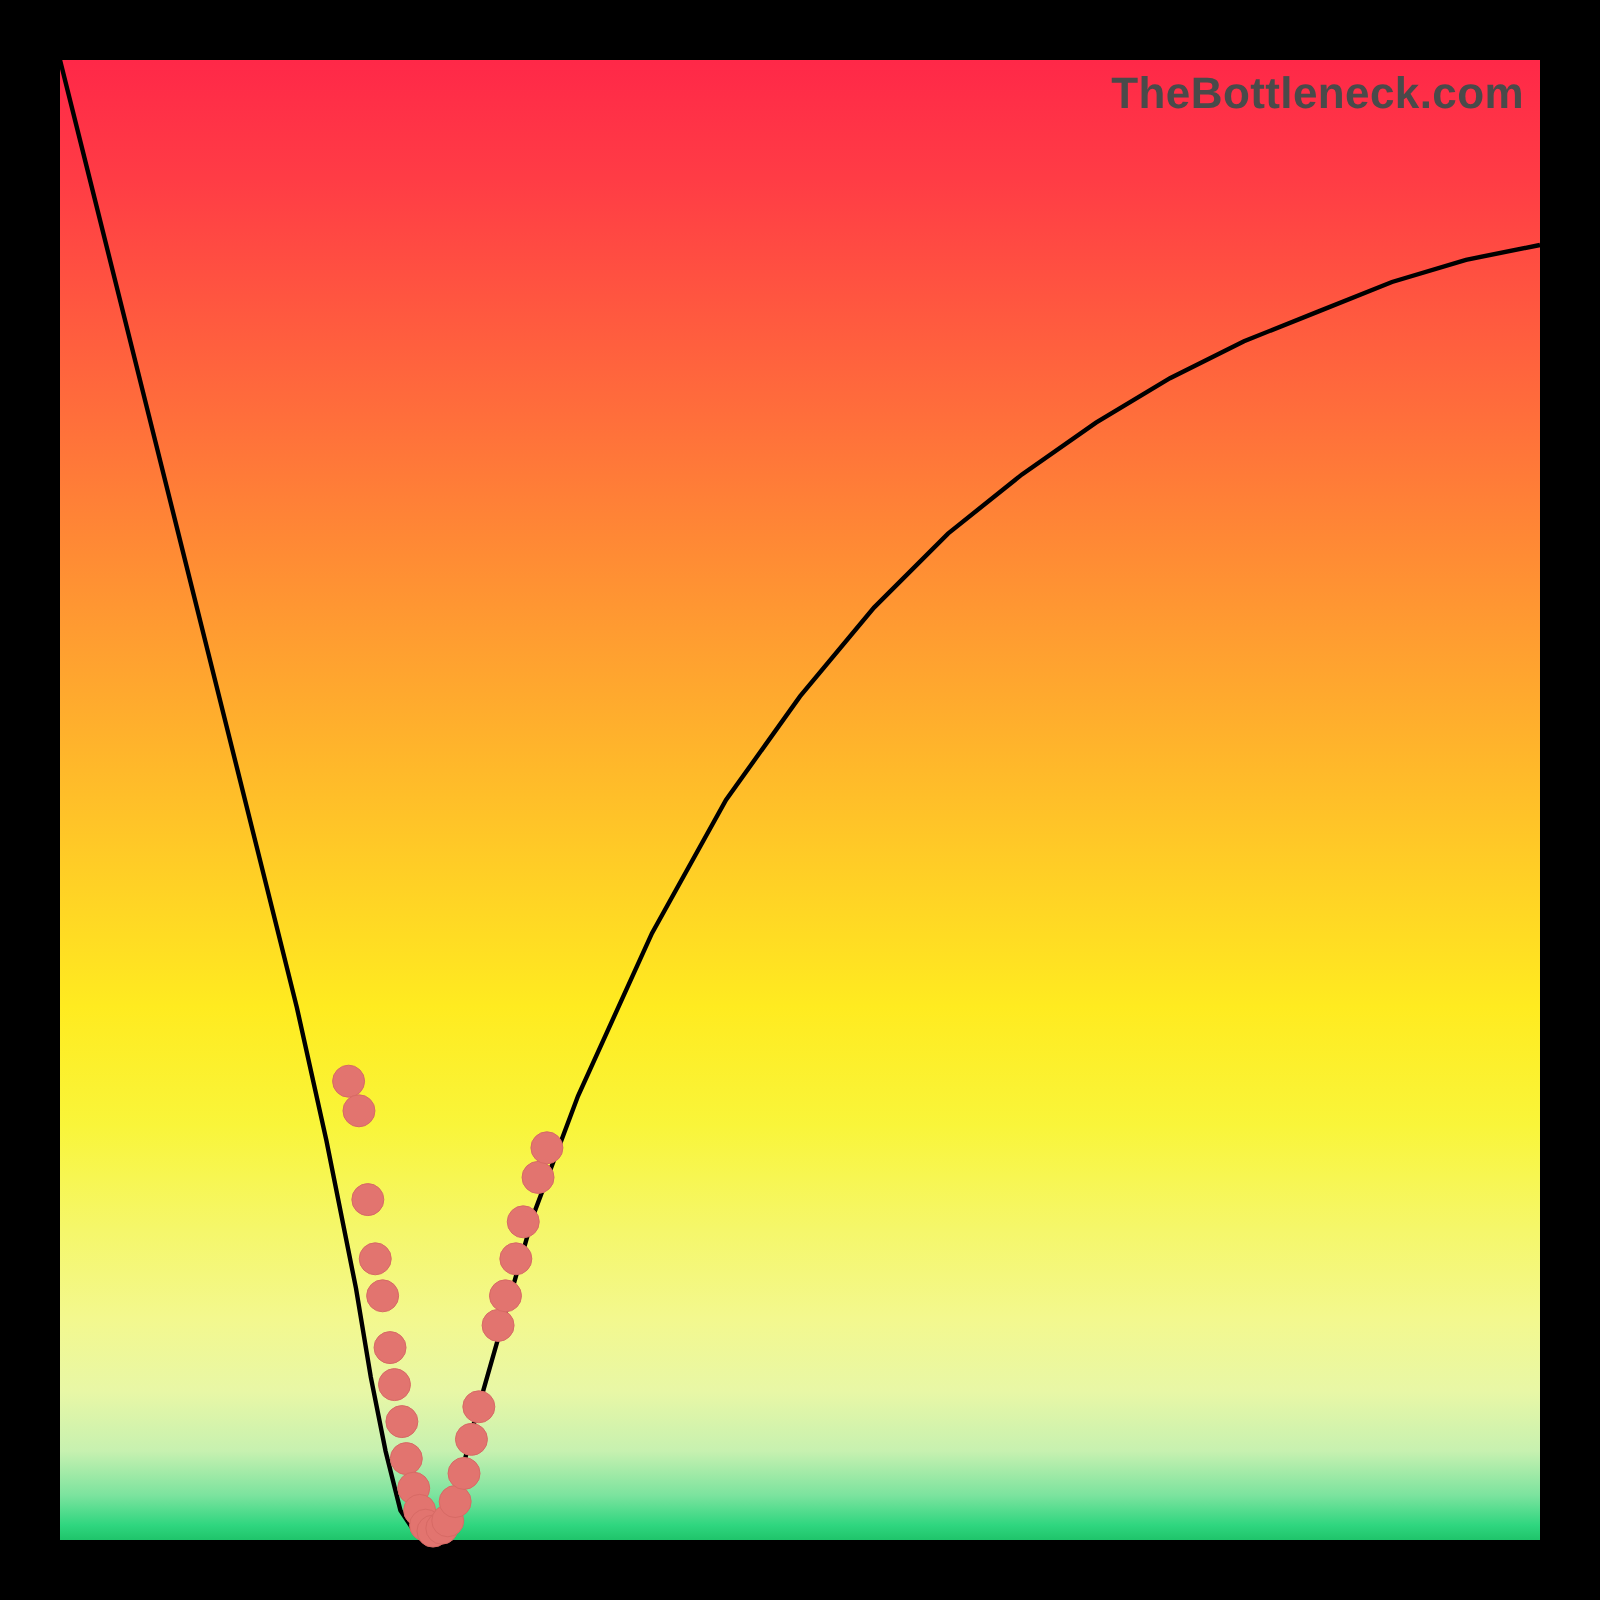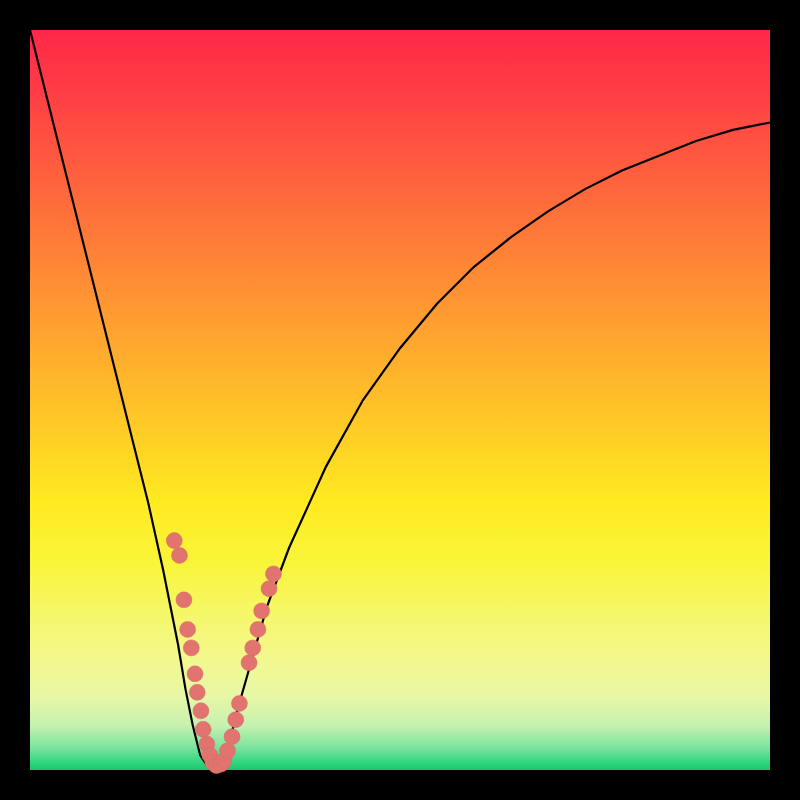--- a/index.html
+++ b/index.html
@@ -61,20 +61,21 @@
     width: 740px;
     height: 740px;
     overflow: visible;
   }
 </style>
 </head>
 <body>
 
 <div class="frame">
   <div class="plot">
+    <div class="watermark">TheBottleneck.com</div>
     <svg class="curve" viewBox="0 0 740 740" preserveAspectRatio="none">
       <path id="curve-path" fill="none" stroke="#000000" stroke-width="2.2" d="M0.00 0.00 L14.80 59.20 L29.60 118.40 L44.40 177.60 L59.20 236.80 L74.00 296.00 L88.80 355.20 L103.60 414.40 L118.40 473.60 L133.20 540.20 L148.00 614.20 L155.40 658.60 L162.80 695.60 L170.20 725.20 L177.60 736.30 L185.00 740.00 L192.40 732.60 L199.80 710.40 L207.20 680.80 L222.00 629.00 L236.80 577.20 L259.00 518.00 L296.00 436.60 L333.00 370.00 L370.00 318.20 L407.00 273.80 L444.00 236.80 L481.00 207.20 L518.00 181.30 L555.00 159.10 L592.00 140.60 L629.00 125.80 L666.00 111.00 L703.00 99.90 L740.00 92.50"></path>
       <g id="markers">
           <circle cx="144.30" cy="510.60" r="8" fill="#e2746f" stroke="#d76a65" stroke-width="0.5"></circle>
           <circle cx="149.48" cy="525.40" r="8" fill="#e2746f" stroke="#d76a65" stroke-width="0.5"></circle>
           <circle cx="153.92" cy="569.80" r="8" fill="#e2746f" stroke="#d76a65" stroke-width="0.5"></circle>
           <circle cx="157.62" cy="599.40" r="8" fill="#e2746f" stroke="#d76a65" stroke-width="0.5"></circle>
           <circle cx="161.32" cy="617.90" r="8" fill="#e2746f" stroke="#d76a65" stroke-width="0.5"></circle>
           <circle cx="165.02" cy="643.80" r="8" fill="#e2746f" stroke="#d76a65" stroke-width="0.5"></circle>
           <circle cx="167.24" cy="662.30" r="8" fill="#e2746f" stroke="#d76a65" stroke-width="0.5"></circle>

